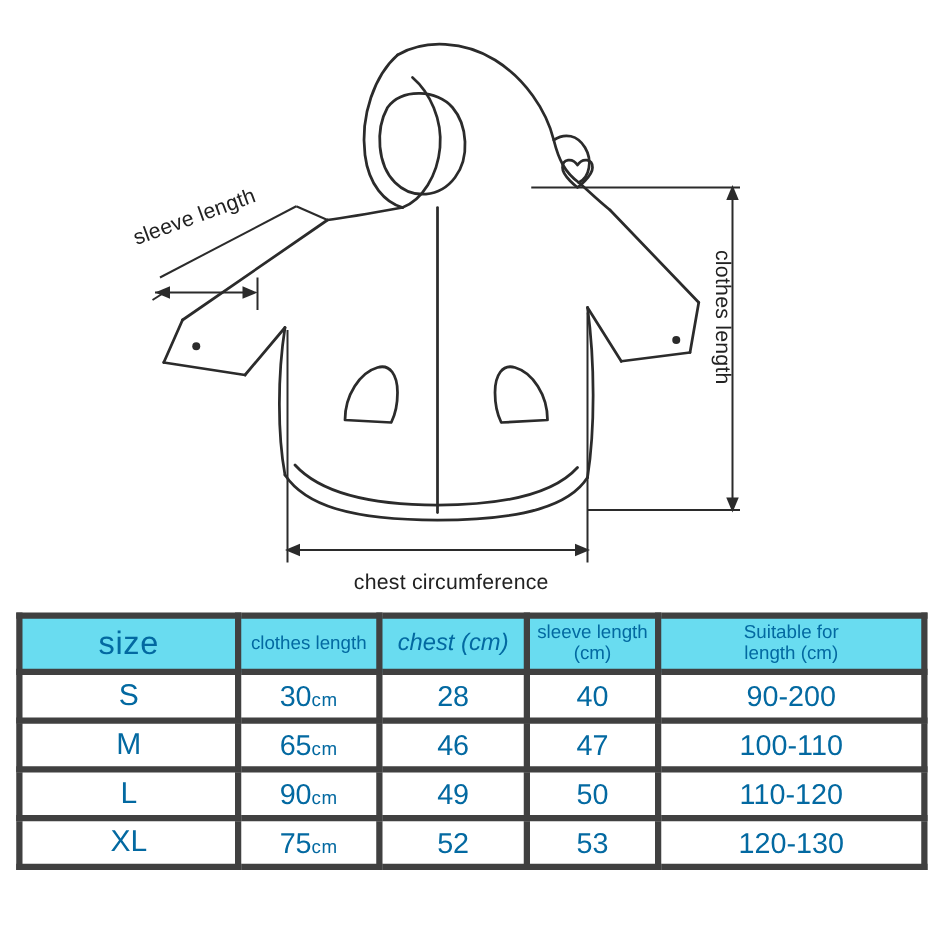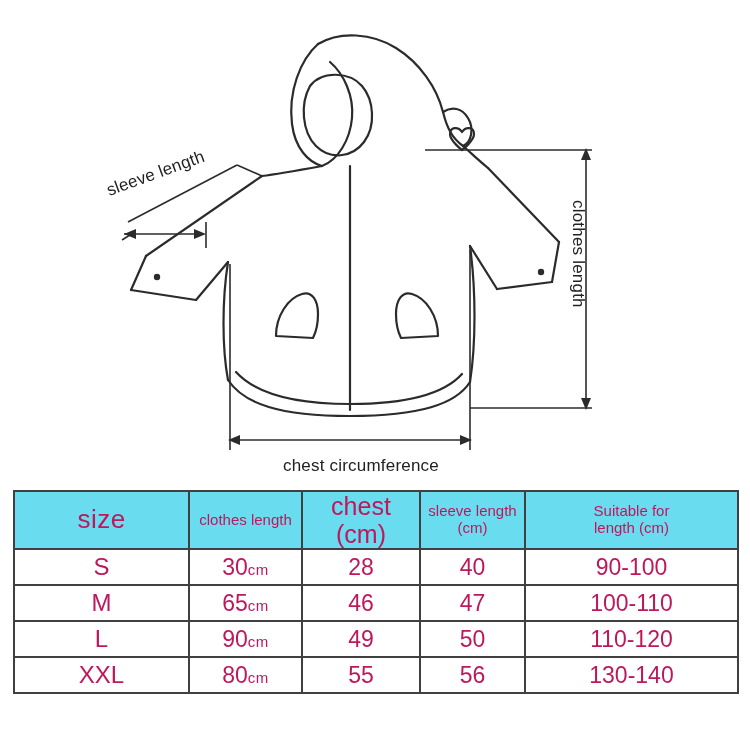--- a/index.html
+++ b/index.html
@@ -63,39 +63,40 @@
   #size-table {
     position: absolute;
     left: 13px;
     top: 490px;
     width: 724px;
     border-collapse: collapse;
     table-layout: fixed;
   }
   #size-table th,
   #size-table td {
-    border: 2px solid #404040;
+    border: 5px solid #404040;
     text-align: center;
     vertical-align: middle;
-    color: #be185d;
+    color: #0369a1;
     padding: 0;
   }
   #size-table thead th {
     background: #69dcf0;
     height: 40px;
     font-weight: normal;
     line-height: 1.12;
     font-size: 15px;
   }
   #size-table thead th.th-size {
     font-size: 26px;
     letter-spacing: 0.5px;
   }
   #size-table thead th.th-chest {
-    font-size: 25px;
+    font-size: 19px;
+    font-style: italic;
   }
   #size-table tbody td {
     height: 34px;
     font-size: 23px;
     white-space: nowrap;
   }
   #size-table tbody td.c-size {
     font-size: 24px;
   }
   #size-table tbody td .unit {
@@ -217,39 +218,39 @@
           <span>length (cm)</span>
         </th>
       </tr>
     </thead>
     <tbody>
       <tr>
         <td class="c-size">S</td>
         <td><span>30</span><span class="unit">cm</span></td>
         <td>28</td>
         <td>40</td>
-        <td>90-100</td>
+        <td>90-200</td>
       </tr>
       <tr>
         <td class="c-size">M</td>
         <td><span>65</span><span class="unit">cm</span></td>
         <td>46</td>
         <td>47</td>
         <td>100-110</td>
       </tr>
       <tr>
         <td class="c-size">L</td>
         <td><span>90</span><span class="unit">cm</span></td>
         <td>49</td>
         <td>50</td>
         <td>110-120</td>
       </tr>
       <tr>
-        <td class="c-size">XXL</td>
-        <td><span>80</span><span class="unit">cm</span></td>
-        <td>55</td>
-        <td>56</td>
-        <td>130-140</td>
+        <td class="c-size">XL</td>
+        <td><span>75</span><span class="unit">cm</span></td>
+        <td>52</td>
+        <td>53</td>
+        <td>120-130</td>
       </tr>
     </tbody>
   </table>
 
 </div>
 
 </body></html>

